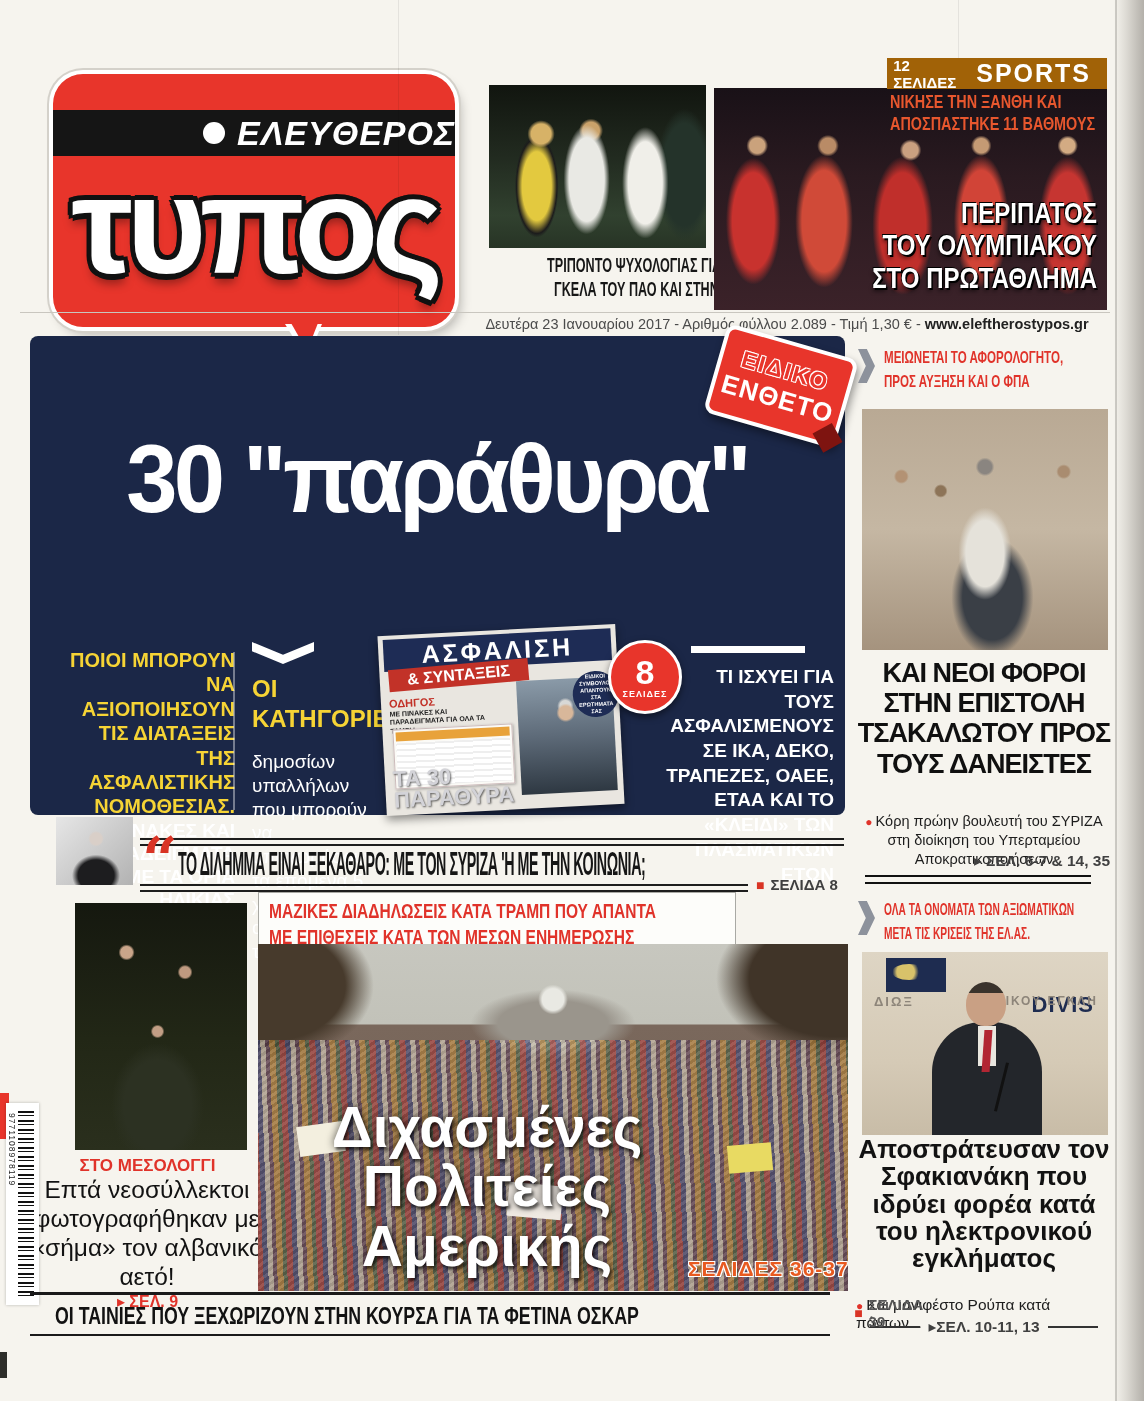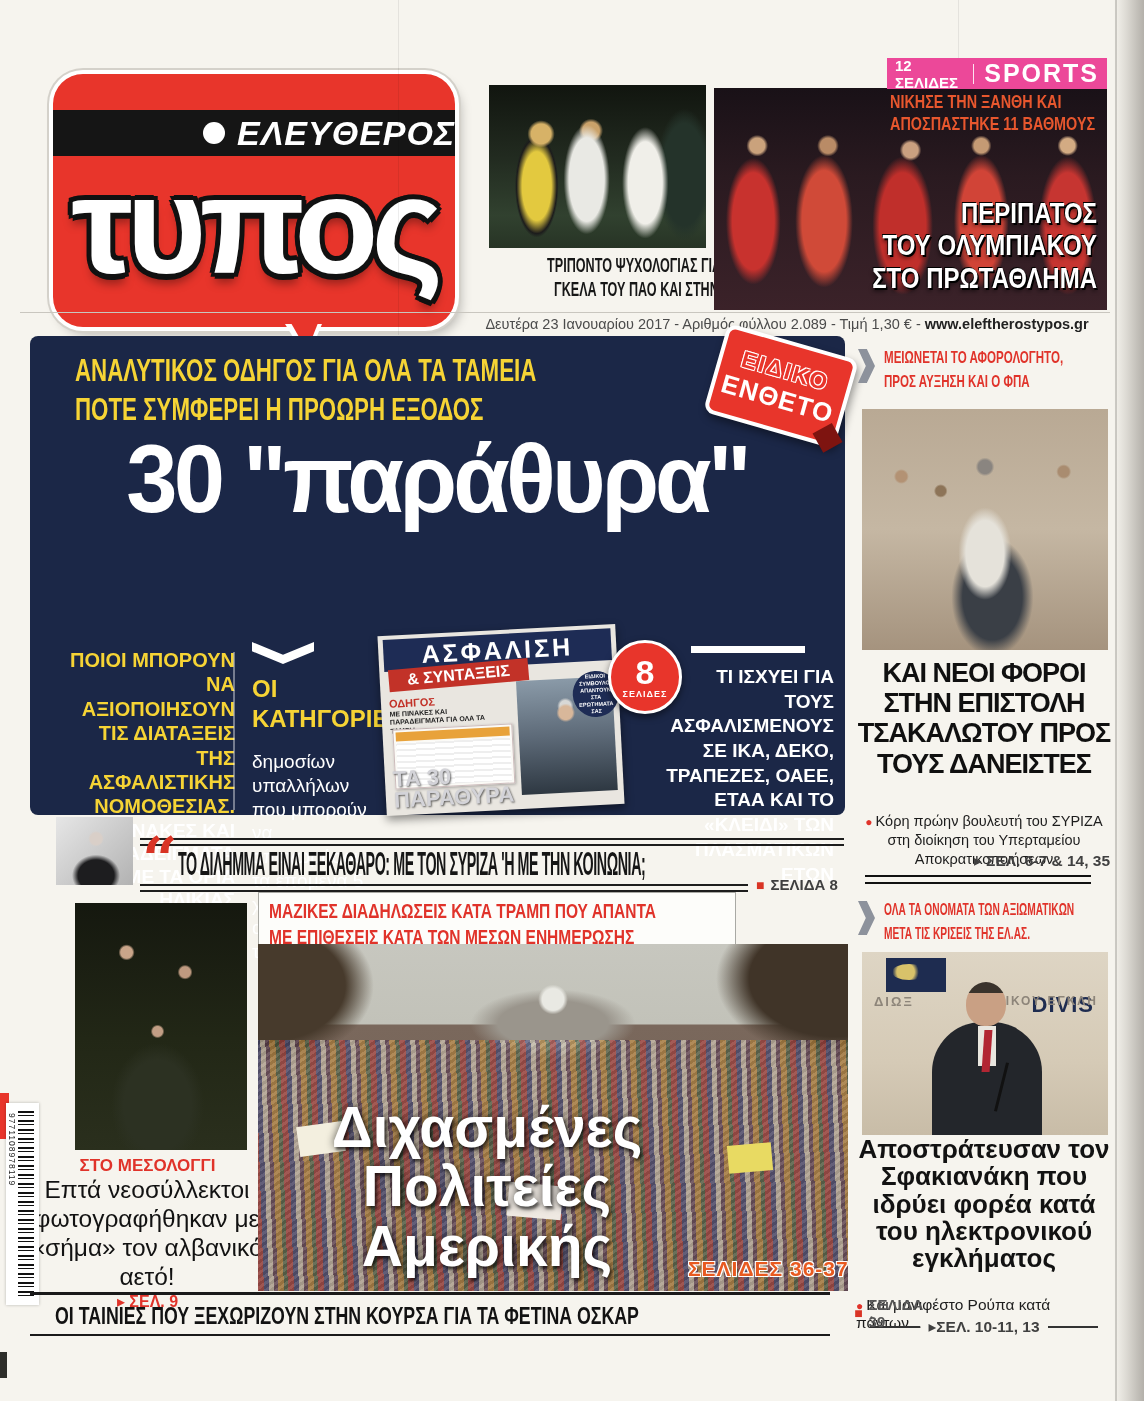--- a/index.html
+++ b/index.html
@@ -35,22 +35,22 @@
   .photo-aek{left:489px;top:85px;width:217px;height:163px;background:
     radial-gradient(circle 22px at 24% 30%,#d7b267 0 45%,transparent 62%),
     radial-gradient(ellipse 28px 66px at 22% 62%,#e3c93f 0 52%,#1c1c1c 72%,transparent 78%),
     radial-gradient(ellipse 32px 76px at 45% 58%,#e9e9e4 0 55%,transparent 72%),
     radial-gradient(circle 20px at 47% 28%,#caa26a 0 42%,transparent 60%),
     radial-gradient(ellipse 34px 82px at 72% 60%,#f0efe9 0 50%,transparent 68%),
     radial-gradient(ellipse 38px 88px at 90% 55%,#24332a 0 58%,transparent 75%),
     linear-gradient(180deg,#11150f 0%,#222b20 45%,#31412f 80%,#273425 100%);}
   .aek-caption{left:478px;top:253px;width:240px;text-align:center;color:#171717;
                font-weight:800;font-size:21px;line-height:1.15;}
-  .sports-banner{left:887px;top:58px;width:220px;height:31px;background:#ec4899;color:#fff;
-                 display:flex;align-items:center;justify-content:flex-end;gap:10px;padding:0 8px;box-sizing:border-box;}
+  .sports-banner{left:887px;top:58px;width:220px;height:31px;background:#a16207;color:#fff;
+                 display:flex;align-items:center;justify-content:flex-end;gap:10px;padding:0 16px;box-sizing:border-box;}
   .sports-pages{font-size:15px;font-weight:700;}
   .sports-sep{width:2px;height:20px;background:rgba(255,255,255,.85);}
   .sports-title{font-size:25px;font-weight:900;letter-spacing:2px;}
   .sports-kicker{left:890px;top:92px;width:220px;color:#e8572e;font-weight:800;font-size:18px;line-height:1.2;}
   .photo-oly{left:714px;top:88px;width:393px;height:222px;background:
     radial-gradient(ellipse 38px 88px at 10% 60%,#c8322e 0 55%,transparent 72%),
     radial-gradient(circle 18px at 11% 26%,#caa27c 0 42%,transparent 60%),
     radial-gradient(ellipse 40px 92px at 28% 60%,#d04a38 0 55%,transparent 72%),
     radial-gradient(circle 18px at 29% 26%,#b98b66 0 42%,transparent 60%),
     radial-gradient(ellipse 42px 96px at 48% 62%,#c02f2b 0 55%,transparent 72%),
@@ -271,24 +271,20 @@
     <span class="cx sx8">ΑΠΟΣΠΑΣΤΗΚΕ 11 ΒΑΘΜΟΥΣ</span>
   </div>
 
   <div class="abs header-rule"></div>
   <div class="abs dateline nowrap">
     <span>Δευτέρα 23 Ιανουαρίου 2017 - Αριθμός φύλλου 2.089 - Τιμή 1,30 € -</span>
     <b>www.eleftherostypos.gr</b>
   </div>
 
   <div class="abs navy">
-    <div class="lead-kicker">
-      <span class="cx sx72">ΑΝΑΛΥΤΙΚΟΣ ΟΔΗΓΟΣ ΓΙΑ ΟΛΑ ΤΑ ΤΑΜΕΙΑ</span><br>
-      <span class="cx sx72">ΠΟΤΕ ΣΥΜΦΕΡΕΙ Η ΠΡΟΩΡΗ ΕΞΟΔΟΣ</span>
-    </div>
     <div class="badge">
       <span class="badge-l1">ΕΙΔΙΚΟ</span>
       <span class="badge-l2">ΕΝΘΕΤΟ</span>
     </div>
     <div class="lead-h1">
       <span class="cx oc" style="transform:scaleX(.95)">30 "παράθυρα"</span>
     </div>
 
     <div class="lead-col1">
       <span class="y">ΠΟΙΟΙ ΜΠΟΡΟΥΝ ΝΑ ΑΞΙΟΠΟΙΗΣΟΥΝ ΤΙΣ ΔΙΑΤΑΞΕΙΣ ΤΗΣ ΑΣΦΑΛΙΣΤΙΚΗΣ ΝΟΜΟΘΕΣΙΑΣ.</span>

